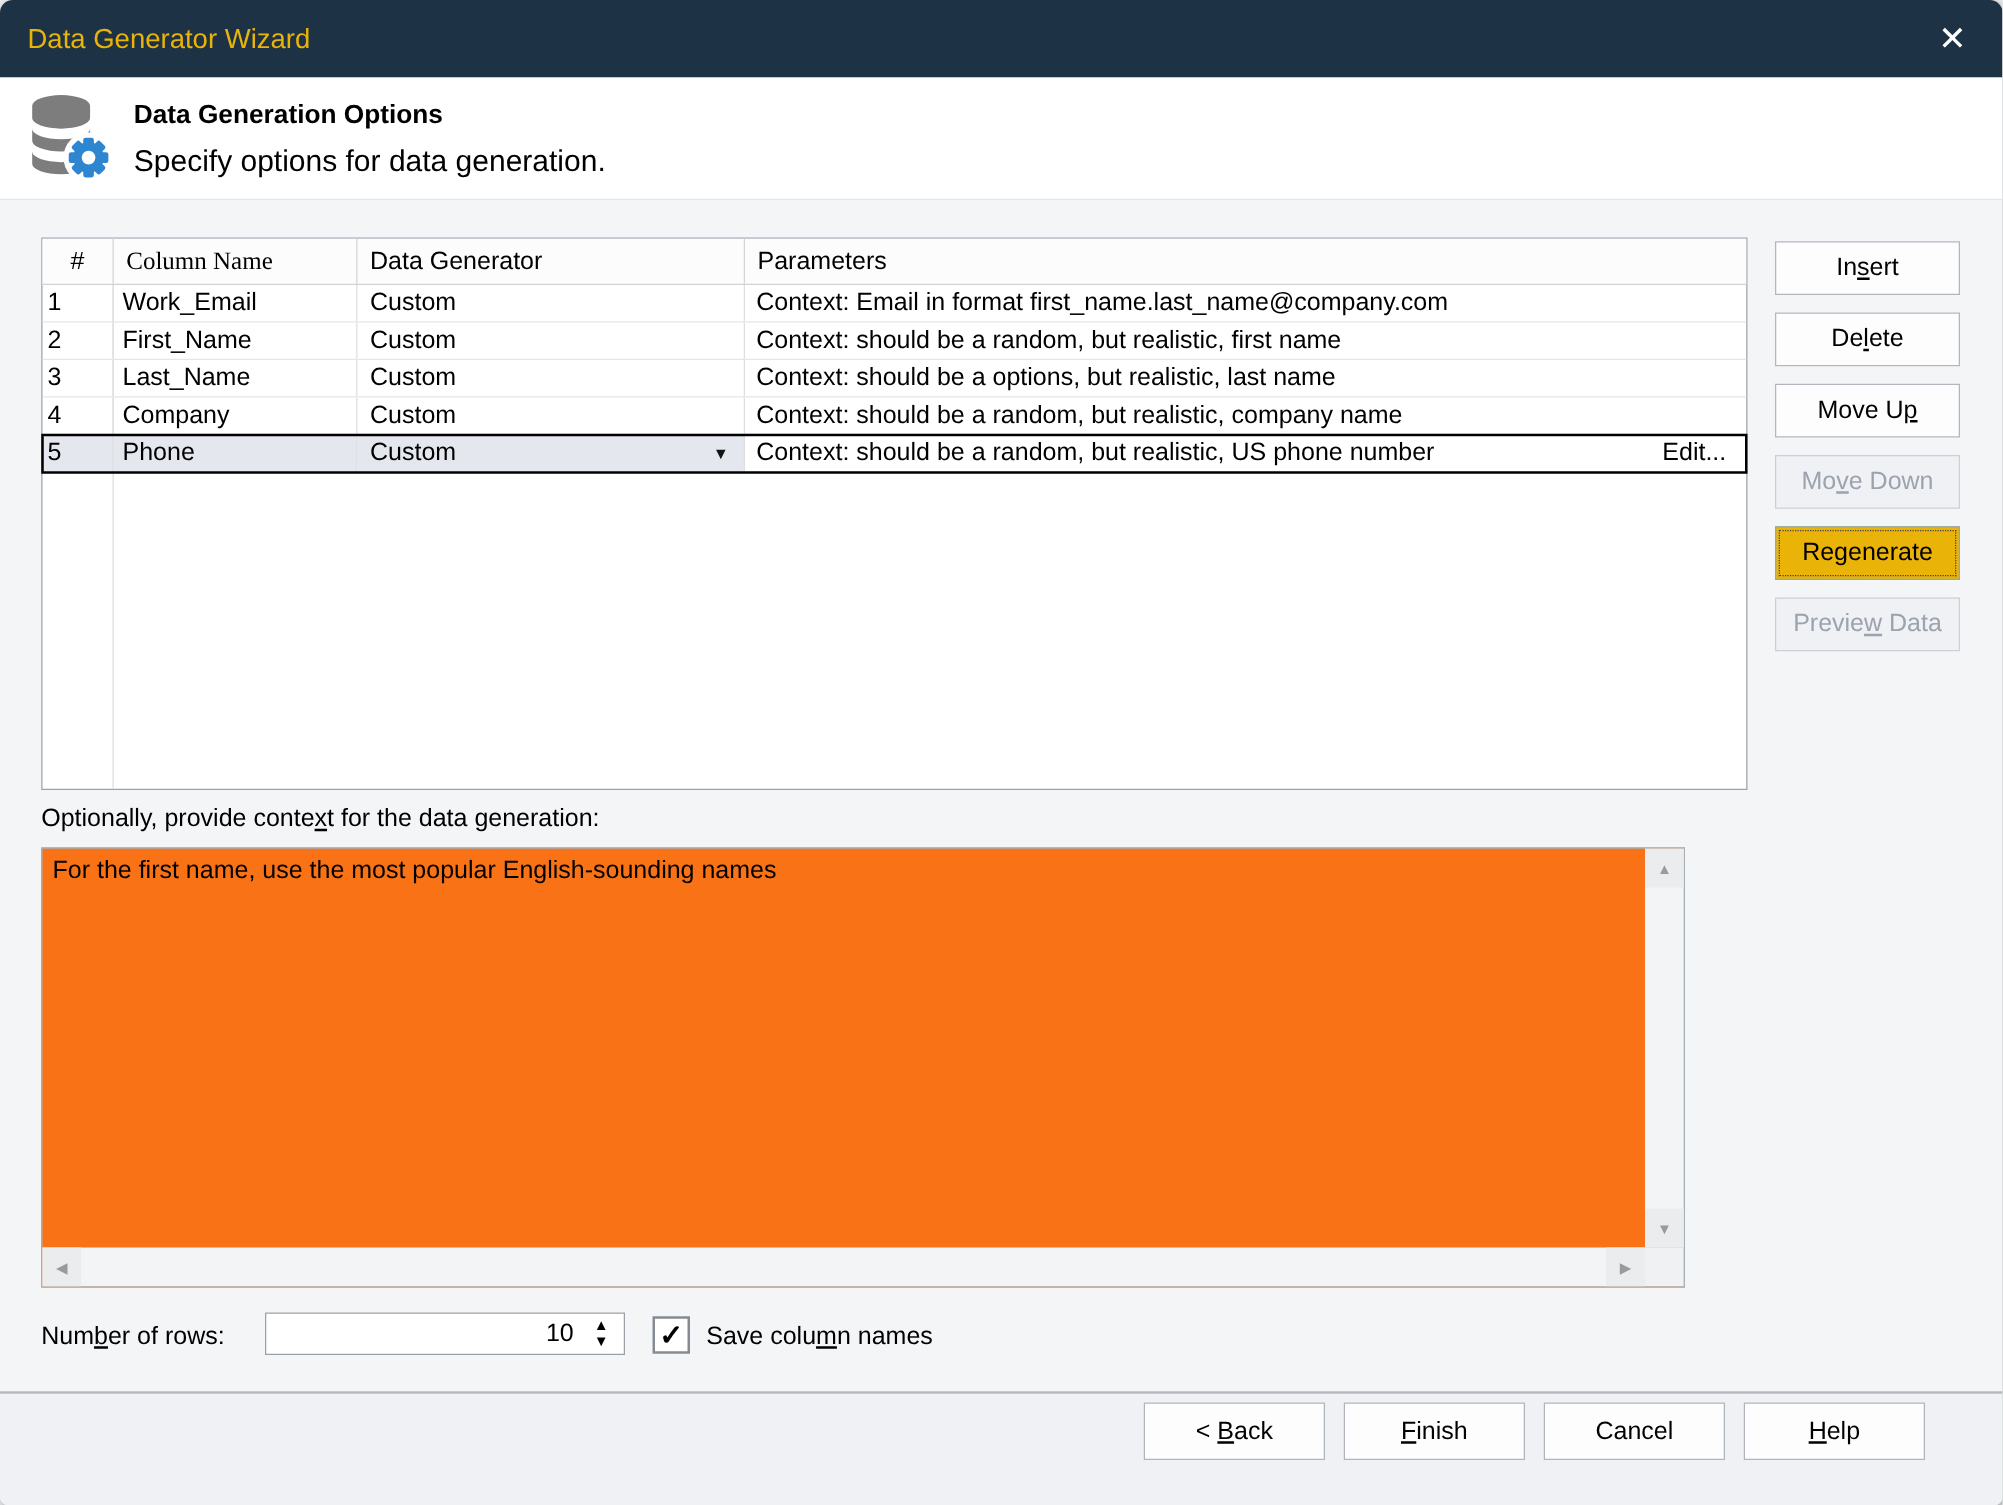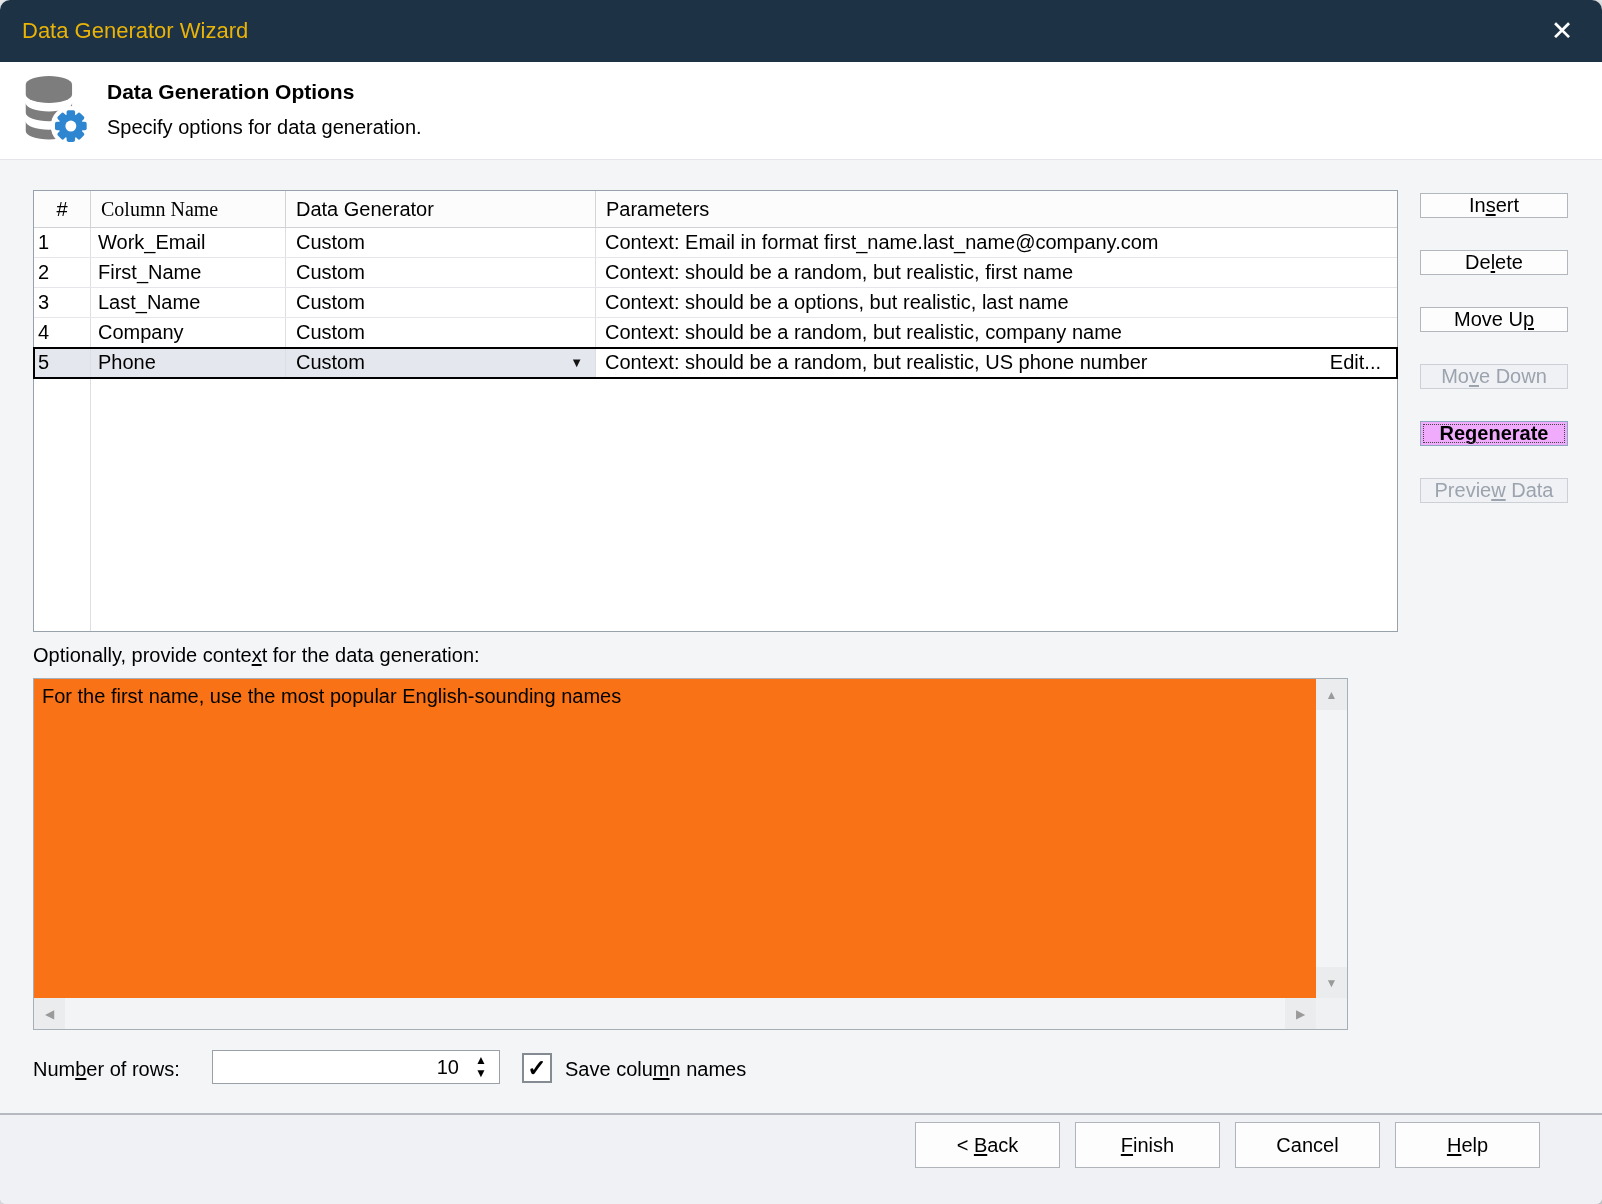--- a/index.html
+++ b/index.html
@@ -16,21 +16,21 @@
                    color:#eab308; font-size:22px; }
   .close-btn { position:absolute; right:20px; top:50%; transform:translateY(-50%);
                width:40px; height:40px; display:flex; align-items:center; justify-content:center;
                color:#fff; font-size:27px; cursor:default; }
 
   
   .header { position:absolute; left:0; top:62px; right:0; height:98px; background:#fff;
             border-bottom:1px solid #e3e5e8; }
   .header-icon { position:absolute; left:16px; top:8px; width:78px; height:78px; }
   .header-title { position:absolute; left:107px; top:18px; font-size:21px; font-weight:bold; }
-  .header-sub { position:absolute; left:107px; top:54px; font-size:20px; }
+  .header-sub { position:absolute; left:107px; top:54px; font-size:24px; }
 
   
   .grid { position:absolute; left:33px; top:190px; width:1365px; height:442px;
           background:#fff; border:1px solid #98a2ad; }
   .grid-indicator-line { position:absolute; left:56px; top:0; bottom:0; width:1px; background:#dcdee2; }
   .grid-header { position:relative; display:flex; height:37px; background:#fcfcfd;
                  border-bottom:1px solid #cfd1d5; align-items:center; font-size:20px; }
   .gh-cell { height:100%; display:flex; align-items:center; border-right:1px solid #d2d4d8; padding-left:10px; }
   .gh-num { width:57px; justify-content:center; padding-left:0; }
   .gh-name { width:195px;font-family:Liberation Serif, serif; }
@@ -47,25 +47,25 @@
 
   .grid-row.selected { outline:2px solid #000; outline-offset:-1px; z-index:2; }
   .grid-row.selected .gr-num,
   .grid-row.selected .gr-name,
   .grid-row.selected .gr-gen { background:#e4e7ed; }
   .grid-row.selected .gr-params { background:#fff; }
   .dd-arrow { margin-left:auto; margin-right:12px; font-size:13px; color:#141414; }
   .edit-link { margin-left:auto; margin-right:16px; }
 
   
-  .btn { position:absolute; left:1420px; width:148px; height:25px;
+  .btn { position:absolute; left:1420px; width:148px; height:43px;
          background:#fdfdfe; border:1px solid #b2b6bd; display:flex; align-items:center;
          justify-content:center; font-size:20px; cursor:default; }
   .btn.disabled { background:#f0f1f4; border-color:#ccd0d6; color:#9ba3ae; }
-  .btn.focused { background:#f0abfc; border-color:#8aa8c2; outline:1px dotted #444; outline-offset:-4px;font-weight:bold; }
+  .btn.focused { background:#eab308; border-color:#8aa8c2; outline:1px dotted #444; outline-offset:-4px; }
 
   
   .ctx-label { position:absolute; left:33px; top:644px; font-size:20px; }
   .textbox { position:absolute; left:33px; top:678px; width:1315px; height:352px;
              background:#f97316; border:1px solid #a6aeb8; }
   .textbox-text { position:absolute; left:8px; top:6px; font-size:20px; }
   .vscroll { position:absolute; right:0; top:0; bottom:31px; width:31px; background:#f3f4f6; }
   .hscroll { position:absolute; left:0; right:31px; bottom:0; height:31px; background:#f3f4f6; }
   .scroll-corner { position:absolute; right:0; bottom:0; width:31px; height:31px; background:#f0f1f3; }
   .sbtn { position:absolute; width:31px; height:31px; background:#ebecee; color:#9a9a9a;

